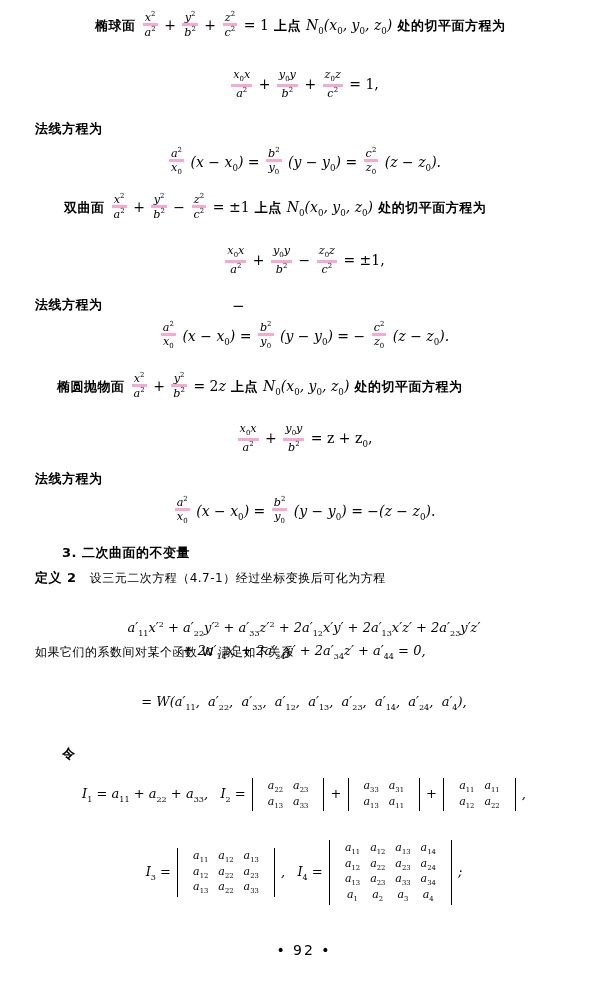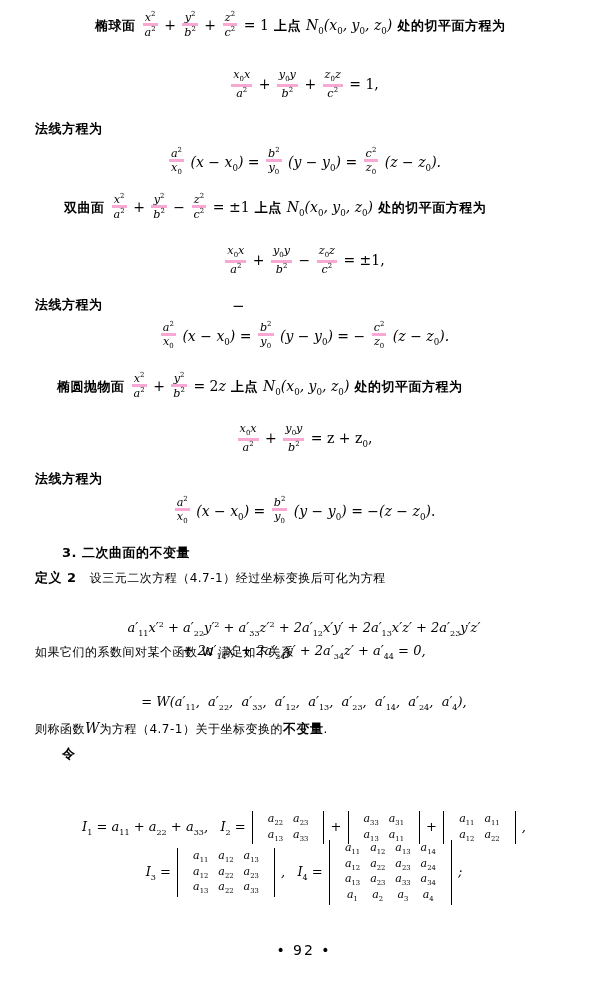--- a/index.html
+++ b/index.html
@@ -262,27 +262,24 @@
     <span class="zh-norm">如果它们的系数间对某个函数 W 满足如下关系</span>
   </div>
 
 
   <div class="block" style="top:691px;">
     <span class="mathline" style="font-size:13px;">
       = W(a′<sub class="n">11</sub>, &nbsp;a′<sub class="n">22</sub>, &nbsp;a′<sub class="n">33</sub>, &nbsp;a′<sub class="n">12</sub>, &nbsp;a′<sub class="n">13</sub>, &nbsp;a′<sub class="n">23</sub>, &nbsp;a′<sub class="n">14</sub>, &nbsp;a′<sub class="n">24</sub>, &nbsp;a′<sub class="n">4</sub>),
     </span>
   </div>
 
-  <div class="para" style="left:35px; top:718px;">
-    <span class="zh-norm">则称函数</span><span class="mathline">W</span><span class="zh-norm">为方程（4.7-1）关于坐标变换的</span><span class="zh">不变量</span><span class="zh-norm">.</span>
-  </div>
 
   <div class="para zh" style="left:62px; top:746px;">令</div>
 
-  <div class="block" style="top:778px;margin-top:33px;">
+  <div class="block" style="top:778px;">
     <span class="mathline inline-row" style="font-size:13px;">
       I<sub class="n">1</sub> = a<sub class="n">11</sub> + a<sub class="n">22</sub> + a<sub class="n">33</sub>, &nbsp;
       I<sub class="n">2</sub> =
       <span class="det">
         <table>
           <tbody>
               <tr>
                 <td>a<sub class="n">22</sub></td>
                 <td>a<sub class="n">23</sub></td>
               </tr>

